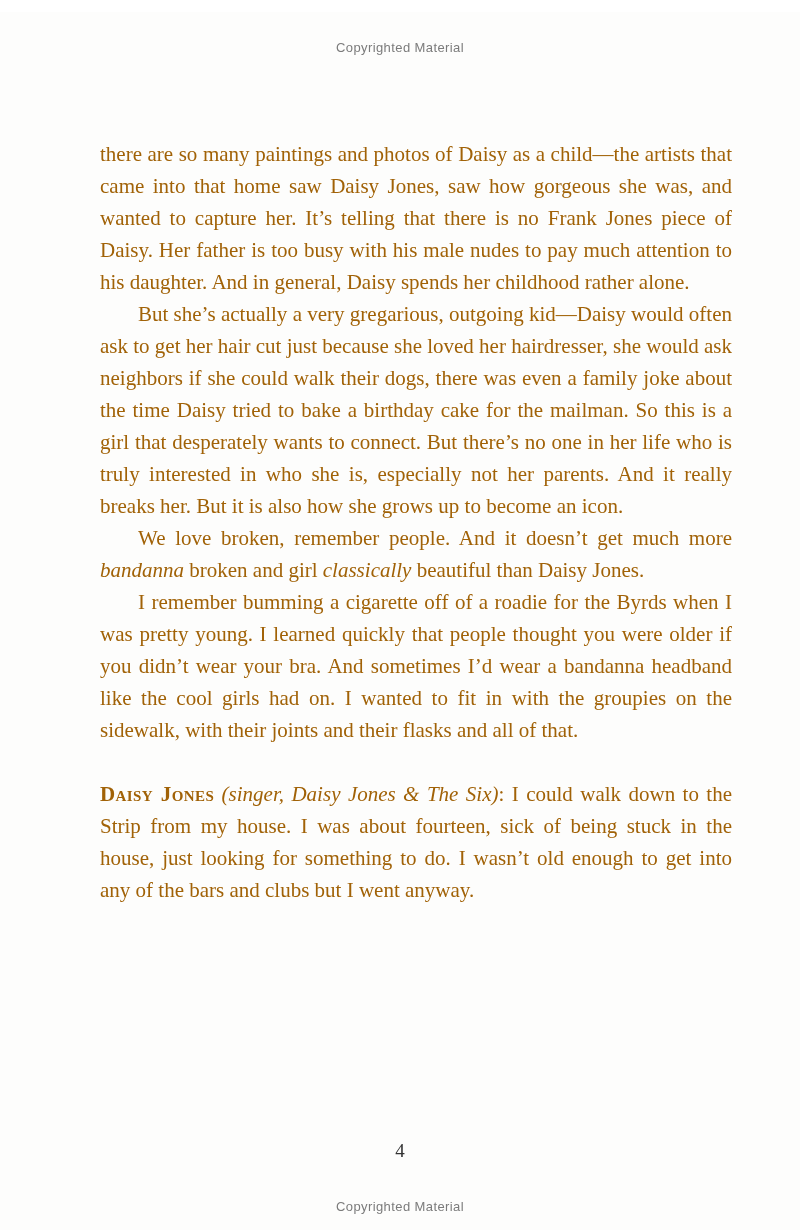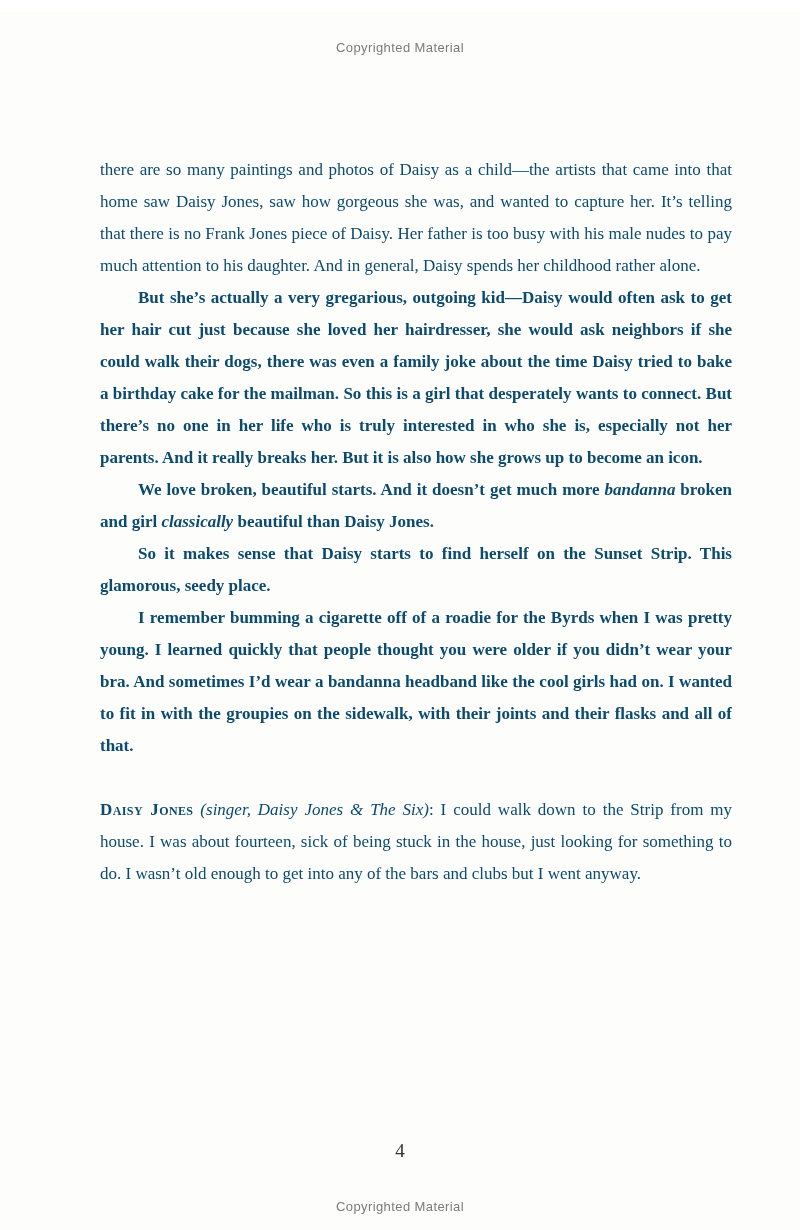--- a/index.html
+++ b/index.html
@@ -36,31 +36,31 @@
     width: 100%;
     text-align: center;
     font-size: 15px;
     letter-spacing: 2.6px;
     color: #2b2b2b;
     font-weight: 400;
   }
 
   .text-block {
     position: absolute;
-    top: 142px;
+    top: 126px;
     left: 100px;
     width: 632px;
-    font-size: 17px;
+    font-size: 21px;
     line-height: 32px;
     text-align: justify;
-    color: #0c4a6e;
+    color: #a16207;
   }
 
   .para { text-align: justify; }
-  .para.indent { text-indent: 38px; font-weight: bold; }
+  .para.indent { text-indent: 38px; }
   .para.section-start { margin-top: 32px; }
 
   .speaker {
     font-weight: 700;
     font-variant: small-caps;
     letter-spacing: 0.4px;
   }
 
   em { font-style: italic; }
 
@@ -81,23 +81,22 @@
 
   <div class="copyright-notice top">Copyrighted Material</div>
 
 
   <main class="text-block">
 
     <p class="para">there are so many paintings and photos of Daisy as a child—the artists that came into that home saw Daisy Jones, saw how gorgeous she was, and wanted to capture her. It’s telling that there is no Frank Jones piece of Daisy. Her father is too busy with his male nudes to pay much attention to his daughter. And in general, Daisy spends her childhood rather alone.</p>
 
     <p class="para indent">But she’s actually a very gregarious, outgoing kid—Daisy would often ask to get her hair cut just because she loved her hairdresser, she would ask neighbors if she could walk their dogs, there was even a family joke about the time Daisy tried to bake a birthday cake for the mailman. So this is a girl that desperately wants to connect. But there’s no one in her life who is truly interested in who she is, especially not her parents. And it really breaks her. But it is also how she grows up to become an icon.</p>
 
-    <p class="para indent"><span>We love broken, beautiful starts. And it doesn’t get much more </span><em>bandanna</em><span> broken and girl </span><em>classically</em><span> beautiful than Daisy Jones.</span></p>
+    <p class="para indent"><span>We love broken, remember people. And it doesn’t get much more </span><em>bandanna</em><span> broken and girl </span><em>classically</em><span> beautiful than Daisy Jones.</span></p>
 
-    <p class="para indent">So it makes sense that Daisy starts to find herself on the Sunset Strip. This glamorous, seedy place.</p>
 
     <p class="para indent">I remember bumming a cigarette off of a roadie for the Byrds when I was pretty young. I learned quickly that people thought you were older if you didn’t wear your bra. And sometimes I’d wear a bandanna headband like the cool girls had on. I wanted to fit in with the groupies on the sidewalk, with their joints and their flasks and all of that.</p>
 
     <p class="para section-start"><span class="speaker">Daisy Jones</span><em> (singer, Daisy Jones &amp; The Six)</em><span>: I could walk down to the Strip from my house. I was about fourteen, sick of being stuck in the house, just looking for something to do. I wasn’t old enough to get into any of the bars and clubs but I went anyway.</span></p>
 
   </main>
 
   <div class="page-number">4</div>
 
   <div class="copyright-notice bottom">Copyrighted Material</div>

